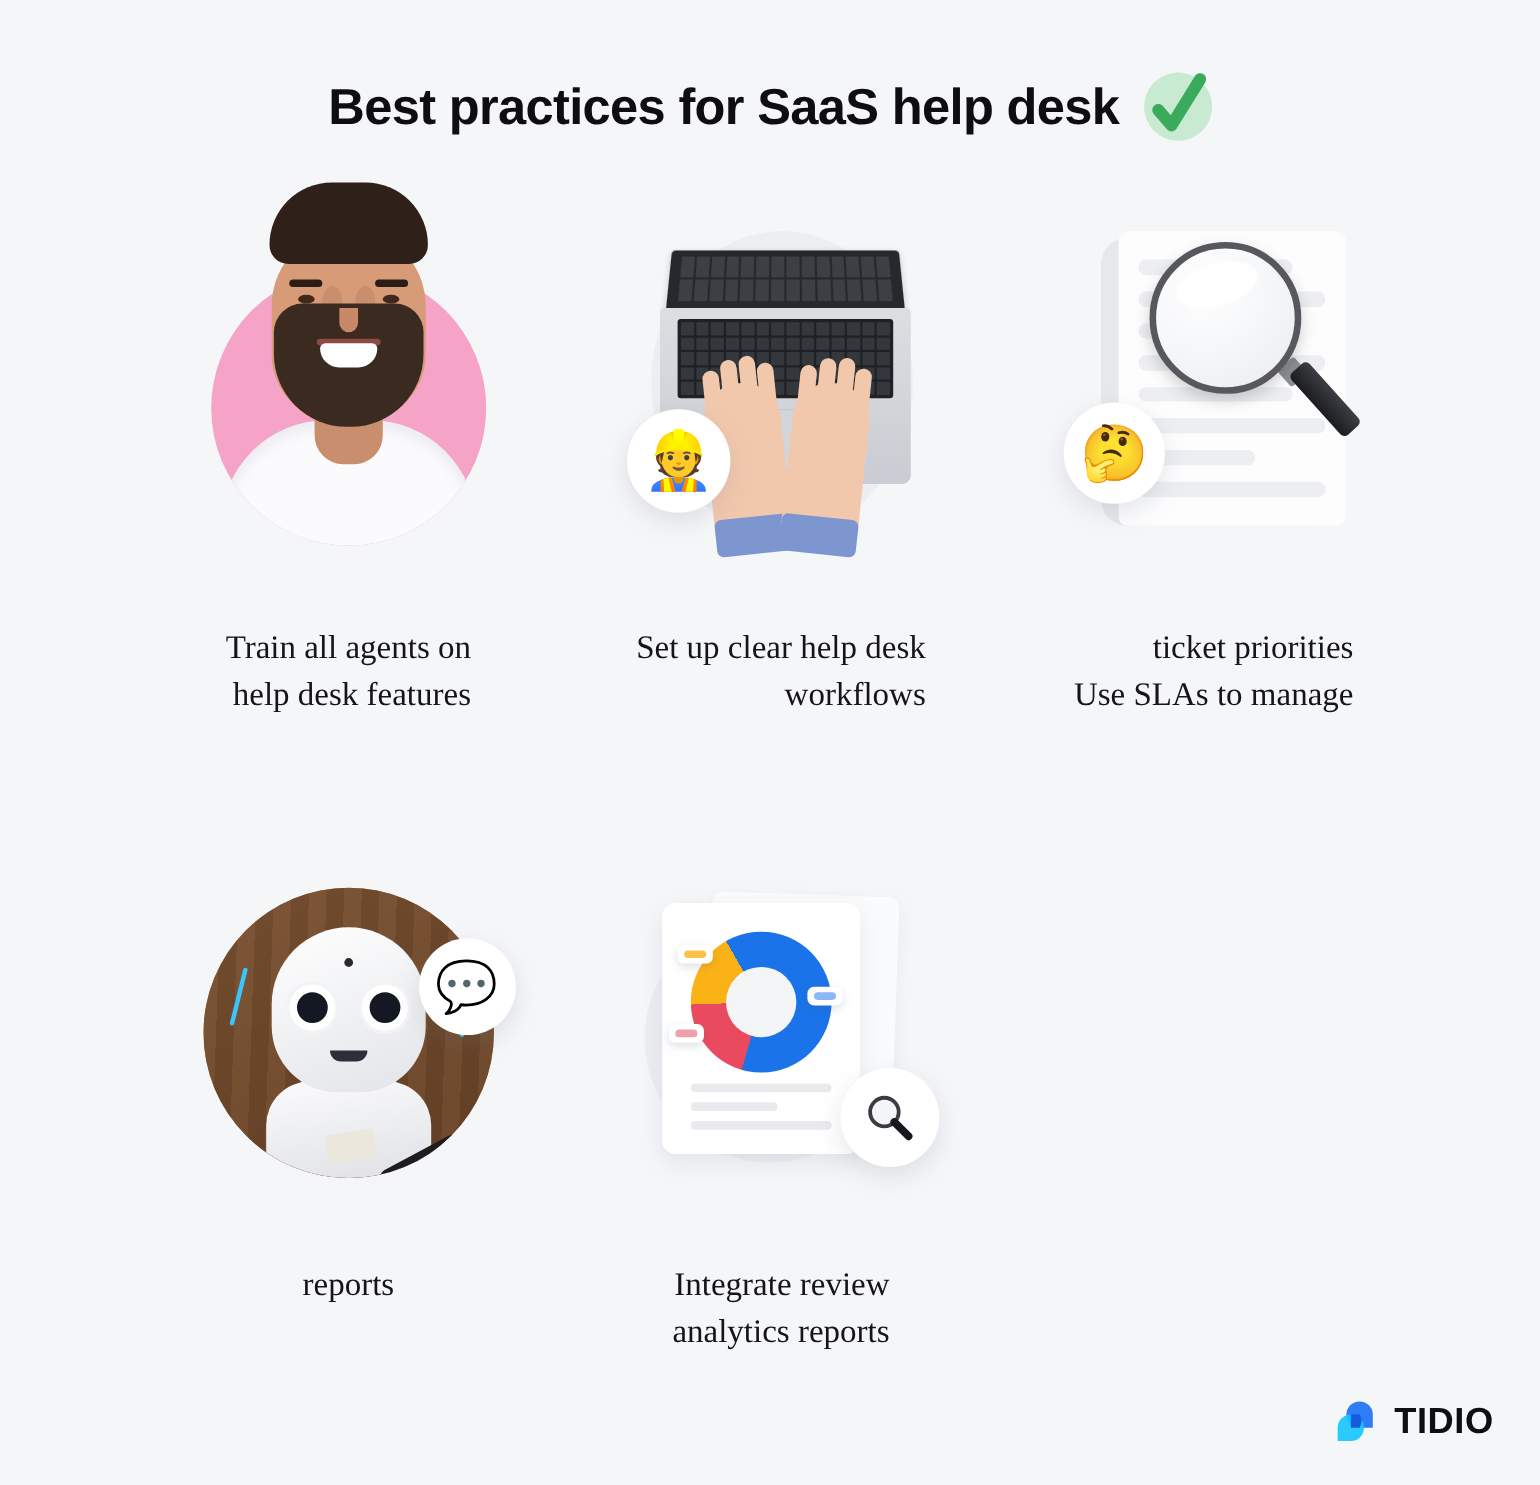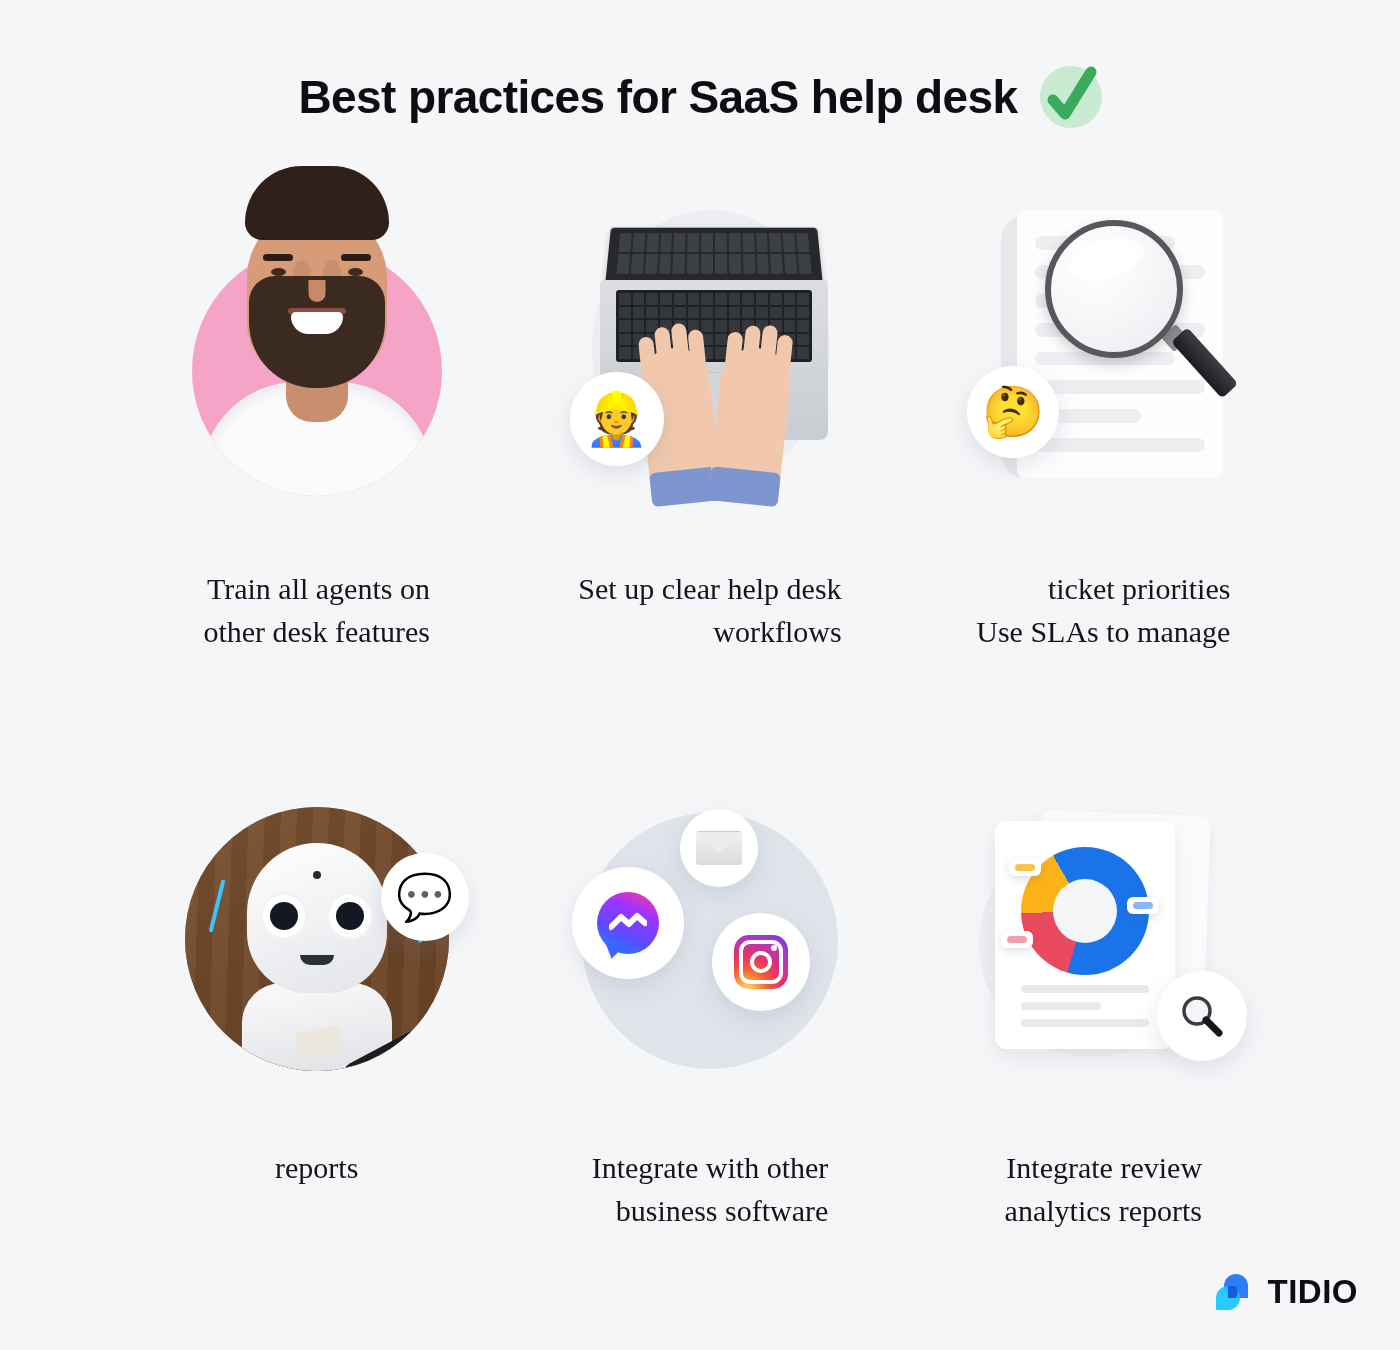--- a/index.html
+++ b/index.html
@@ -482,21 +482,21 @@
           <div class="man-eye l"></div>
             <div class="man-eye r"></div>
           <div class="man-nose"></div>
           <div class="man-lip"></div>
           <div class="man-mouth"></div>
         </div>
       </div>
     </div>
     <div class="caption">
       <div>Train all agents on</div>
-      <div>other desk features</div>
+      <div>help desk features</div>
     </div>
   </div>
 
   <div class="card">
     <div class="visual">
       <div class="grey-circle"></div>
       <div class="lap-screen">
         <div class="lap-keys-top">
           <i></i>
             <i></i>
@@ -668,45 +668,20 @@
         <div class="robot-led a"></div>
         <div class="robot-led b"></div>
       </div>
       <div class="badge b-bubble">💬</div>
     </div>
     <div class="caption">
       <div>reports</div>
     </div>
   </div>
 
-  <div class="card row2">
-    <div class="visual">
-      <div class="blue-circle"></div>
-      <div class="pill mail">
-        <div class="envelope"></div>
-      </div>
-      <div class="pill msgr">
-        <div class="msgr-icon">
-          <svg class="msgr-bolt" width="38" height="22" viewBox="0 0 38 22">
-            <path d="M2 15 L12 5 L20 12 L28 4 L36 11" fill="none" stroke="#fff" stroke-width="6" stroke-linecap="round" stroke-linejoin="round"></path>
-          </svg>
-        </div>
-      </div>
-      <div class="pill insta">
-        <div class="insta-icon">
-          <div class="insta-lens"></div>
-          <div class="insta-dot"></div>
-        </div>
-      </div>
-    </div>
-    <div class="caption">
-      <div>Integrate with other</div>
-      <div>business software</div>
-    </div>
-  </div>
 
   <div class="card row2">
     <div class="visual">
       <div class="rep-shadow"></div>
       <div class="rep-back"></div>
       <div class="rep-front">
         <div class="donut">
           <div class="donut-hole"></div>
         </div>
         <div class="tag t-y">

